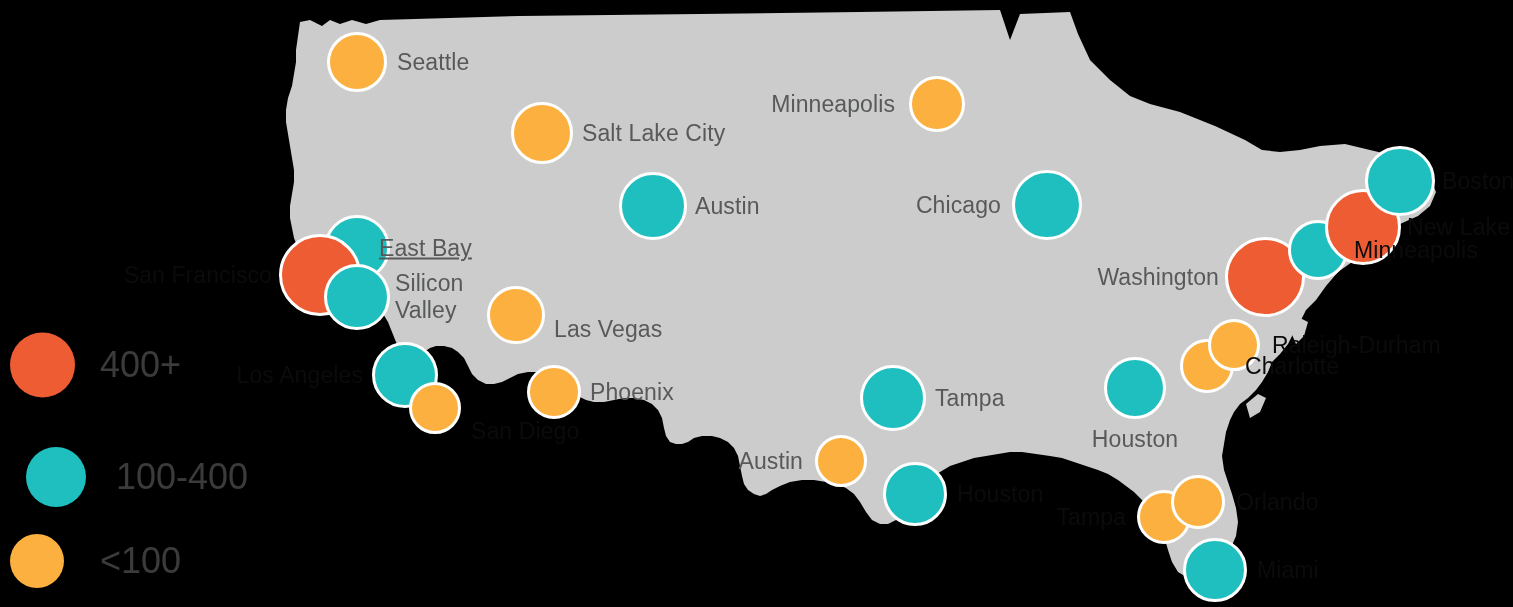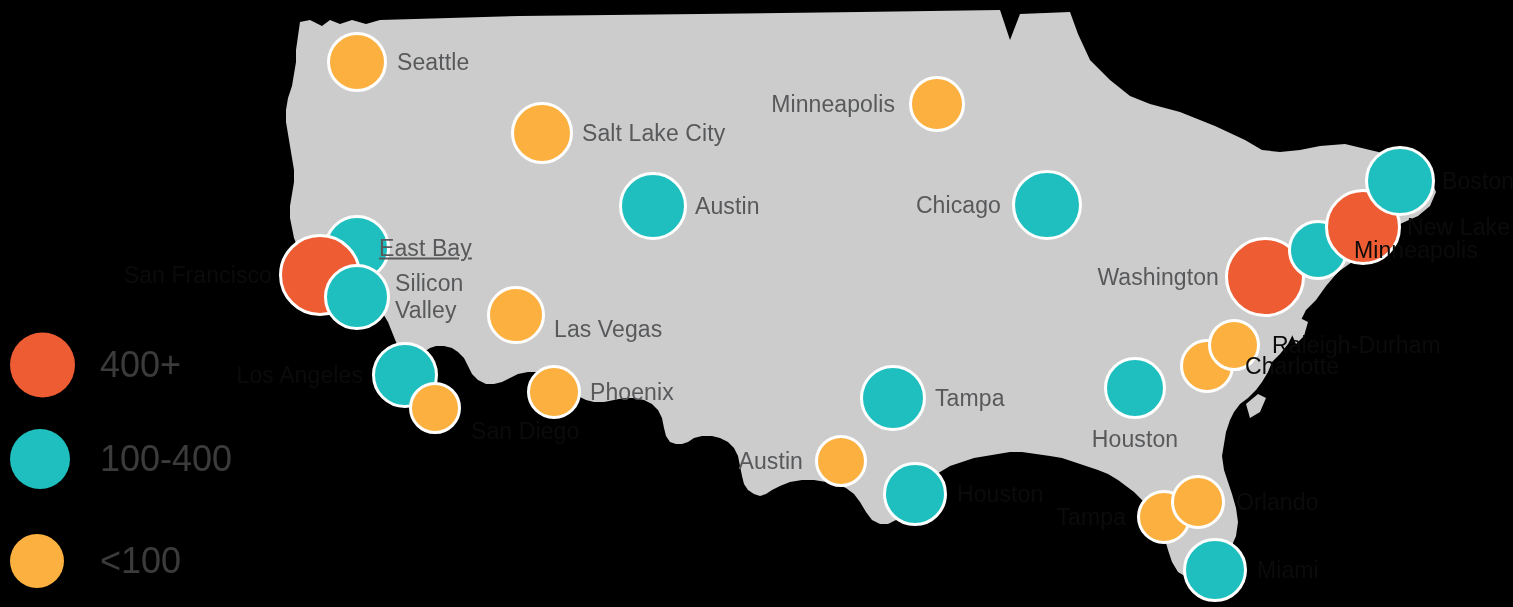--- a/index.html
+++ b/index.html
@@ -153,21 +153,21 @@
       <div class="city-label left dim" style="left: 1126px; top: 517px;">Tampa</div>
       <div class="city-label right dim" style="left: 1236px; top: 502px;">Orlando</div>
       <div class="city-label right dim" style="left: 1257px; top: 570px;">Miami</div>
     </div>
 
   <div id="legend">
       <div class="legend-row" style="top: 0px;">
         <div class="legend-swatch large" style="background: rgb(237, 92, 51);"></div>
         <div class="legend-text">400+</div>
       </div>
-      <div class="legend-row" style="top: 94px;">
+      <div class="legend-row" style="top: 112px; margin-left: 16px;">
         <div class="legend-swatch mid" style="background: rgb(32, 191, 191);"></div>
         <div class="legend-text">100-400</div>
       </div>
       <div class="legend-row" style="top: 196px;">
         <div class="legend-swatch small" style="background: rgb(251, 176, 63);"></div>
         <div class="legend-text">&lt;100</div>
       </div>
     </div>
 
 </div>

